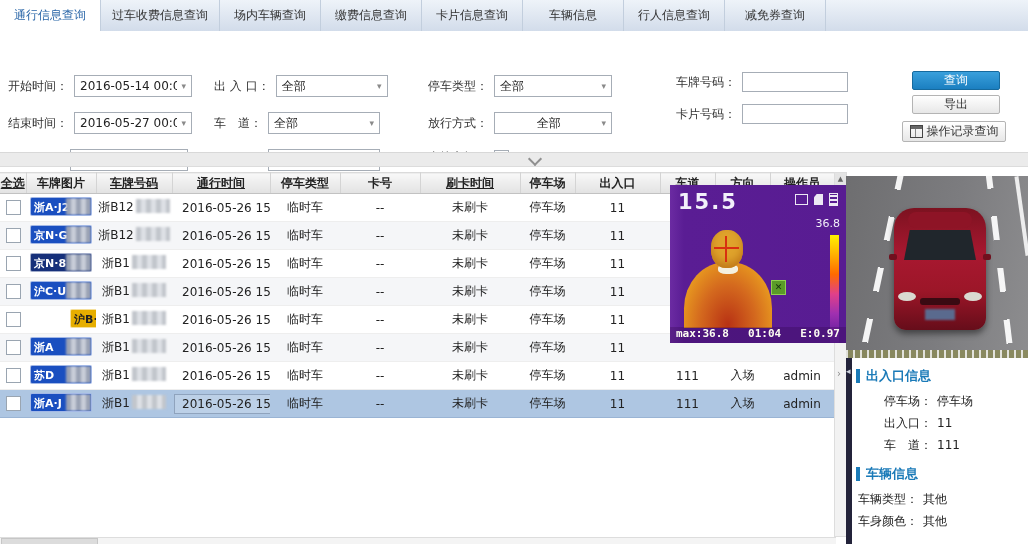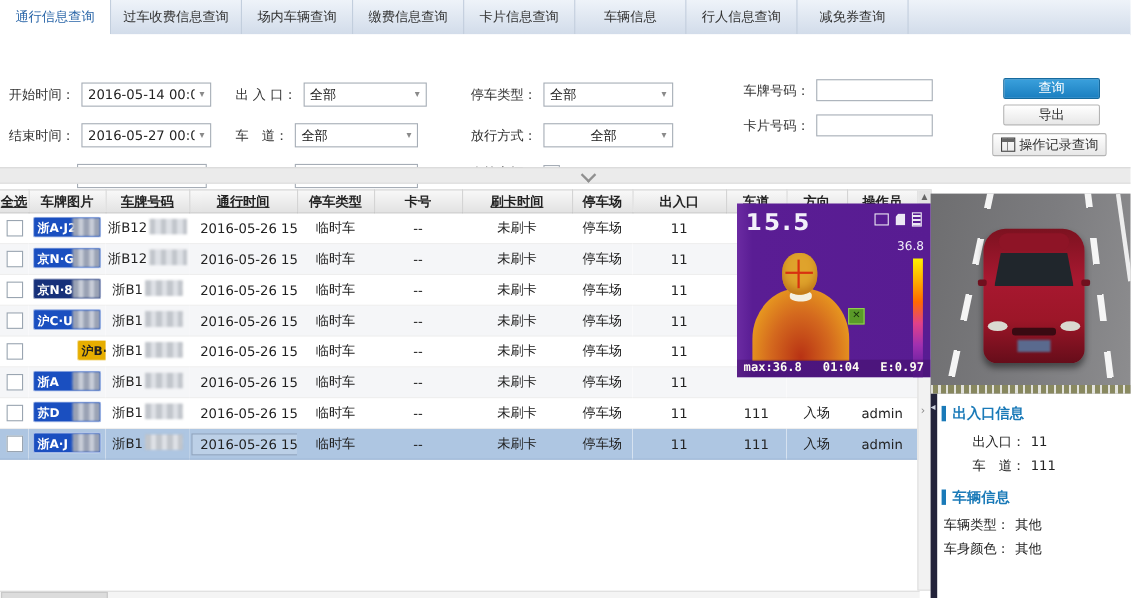--- a/index.html
+++ b/index.html
@@ -559,20 +559,23 @@
       <span class="edge-arrow">◂</span>
     </div>
     <div class="info-c">
       <div class="sect">
         <div class="sect-title">
           <span class="tbar"></span>
           <span>出入口信息</span>
         </div>
         <div class="gate-items">
 
+        <div class="item">
+              <span class="il">停车场：</span><span>停车场</span>
+            </div>
             <div class="item">
               <span class="il">出入口：</span><span>11</span>
             </div>
             <div class="item">
               <span class="il">车　道：</span><span>111</span>
             </div>
           </div>
       </div>
       <div class="sect" style="margin-top:8px;">
         <div class="sect-title">

